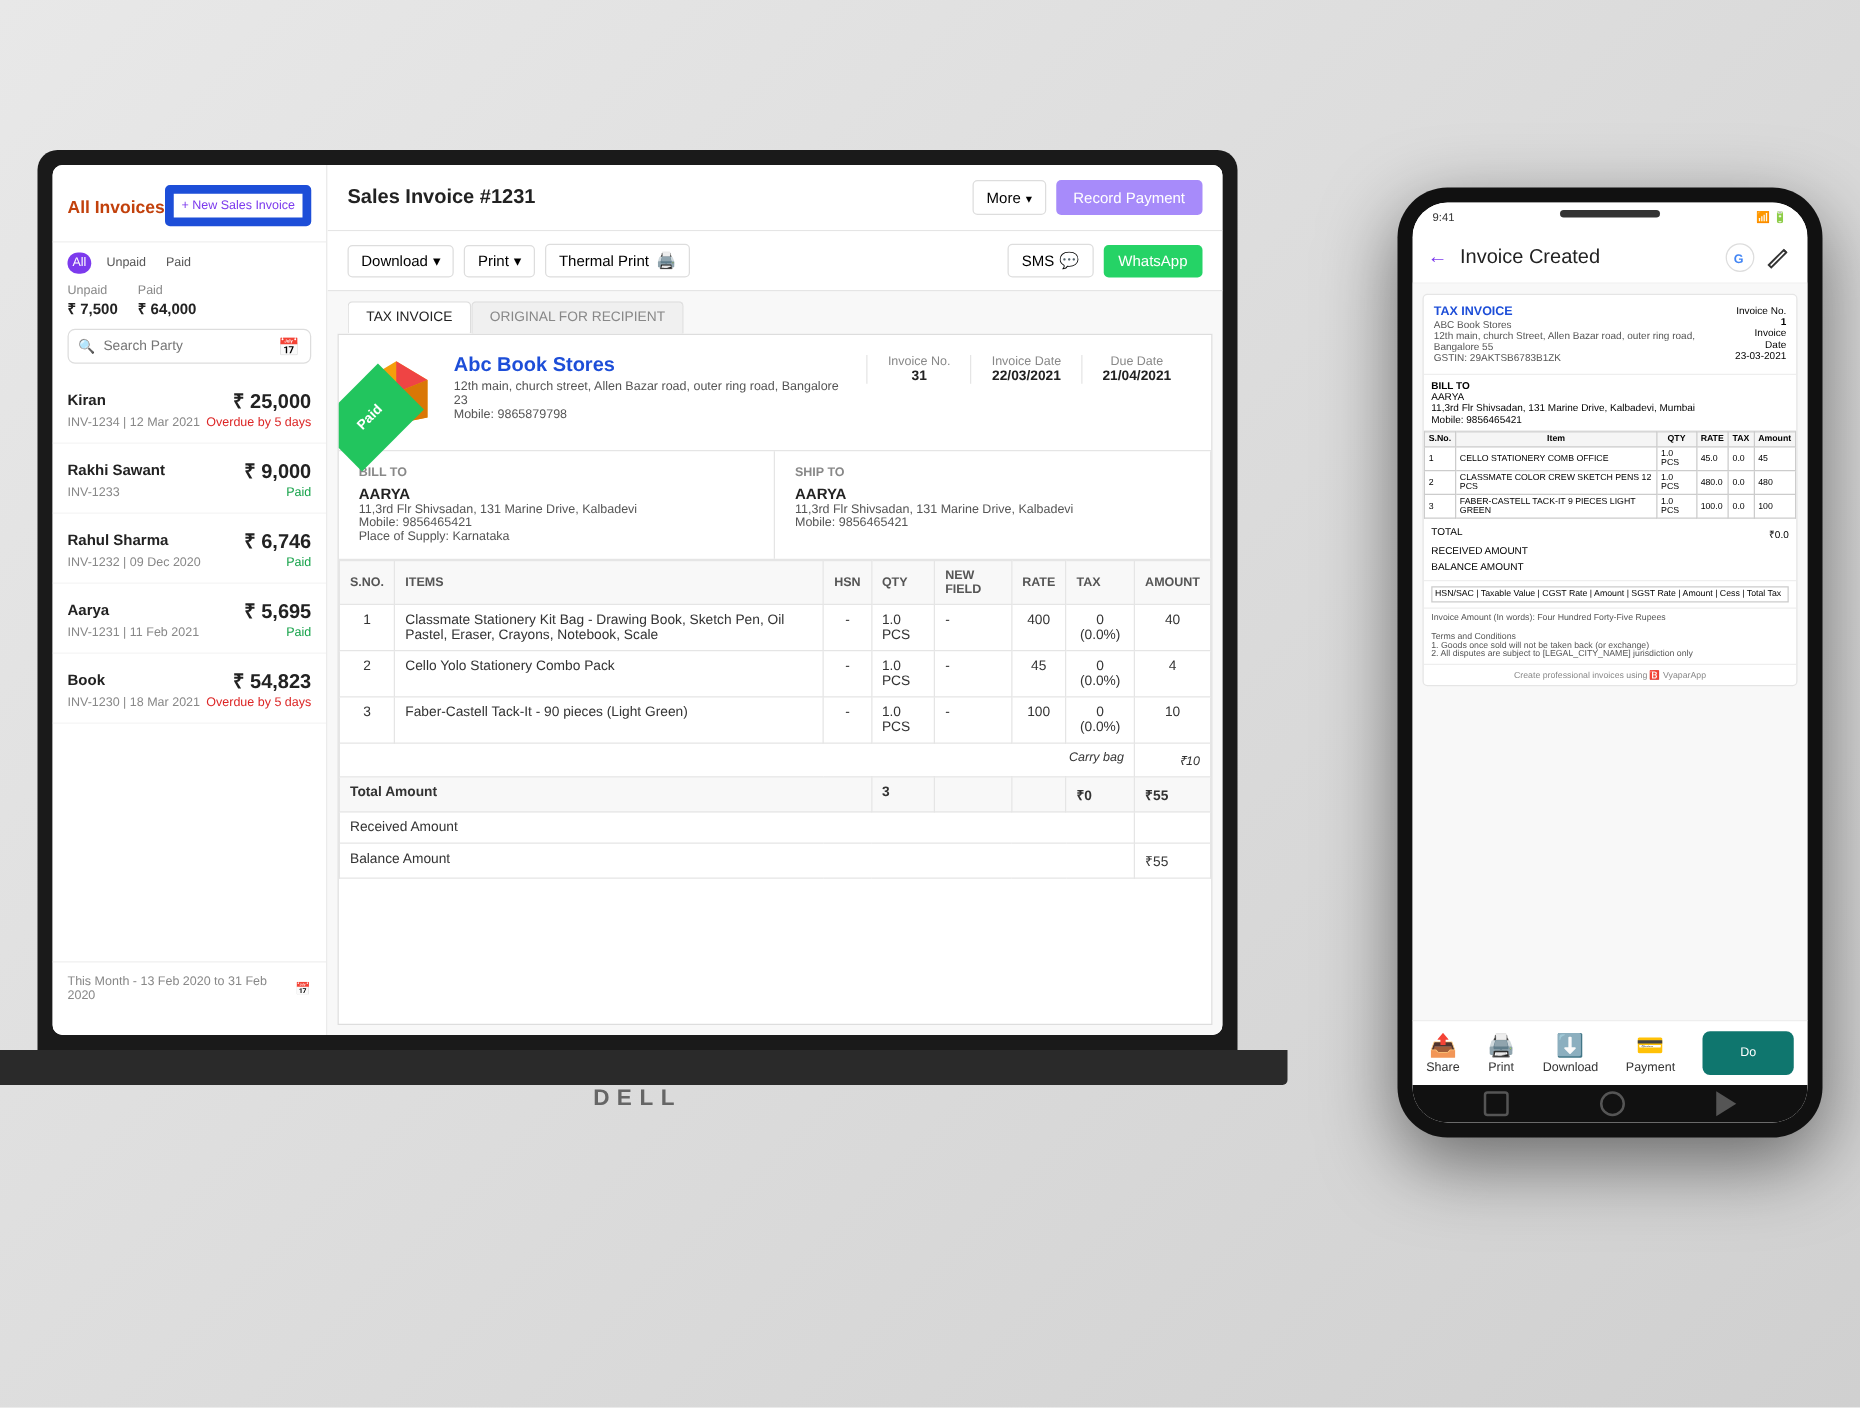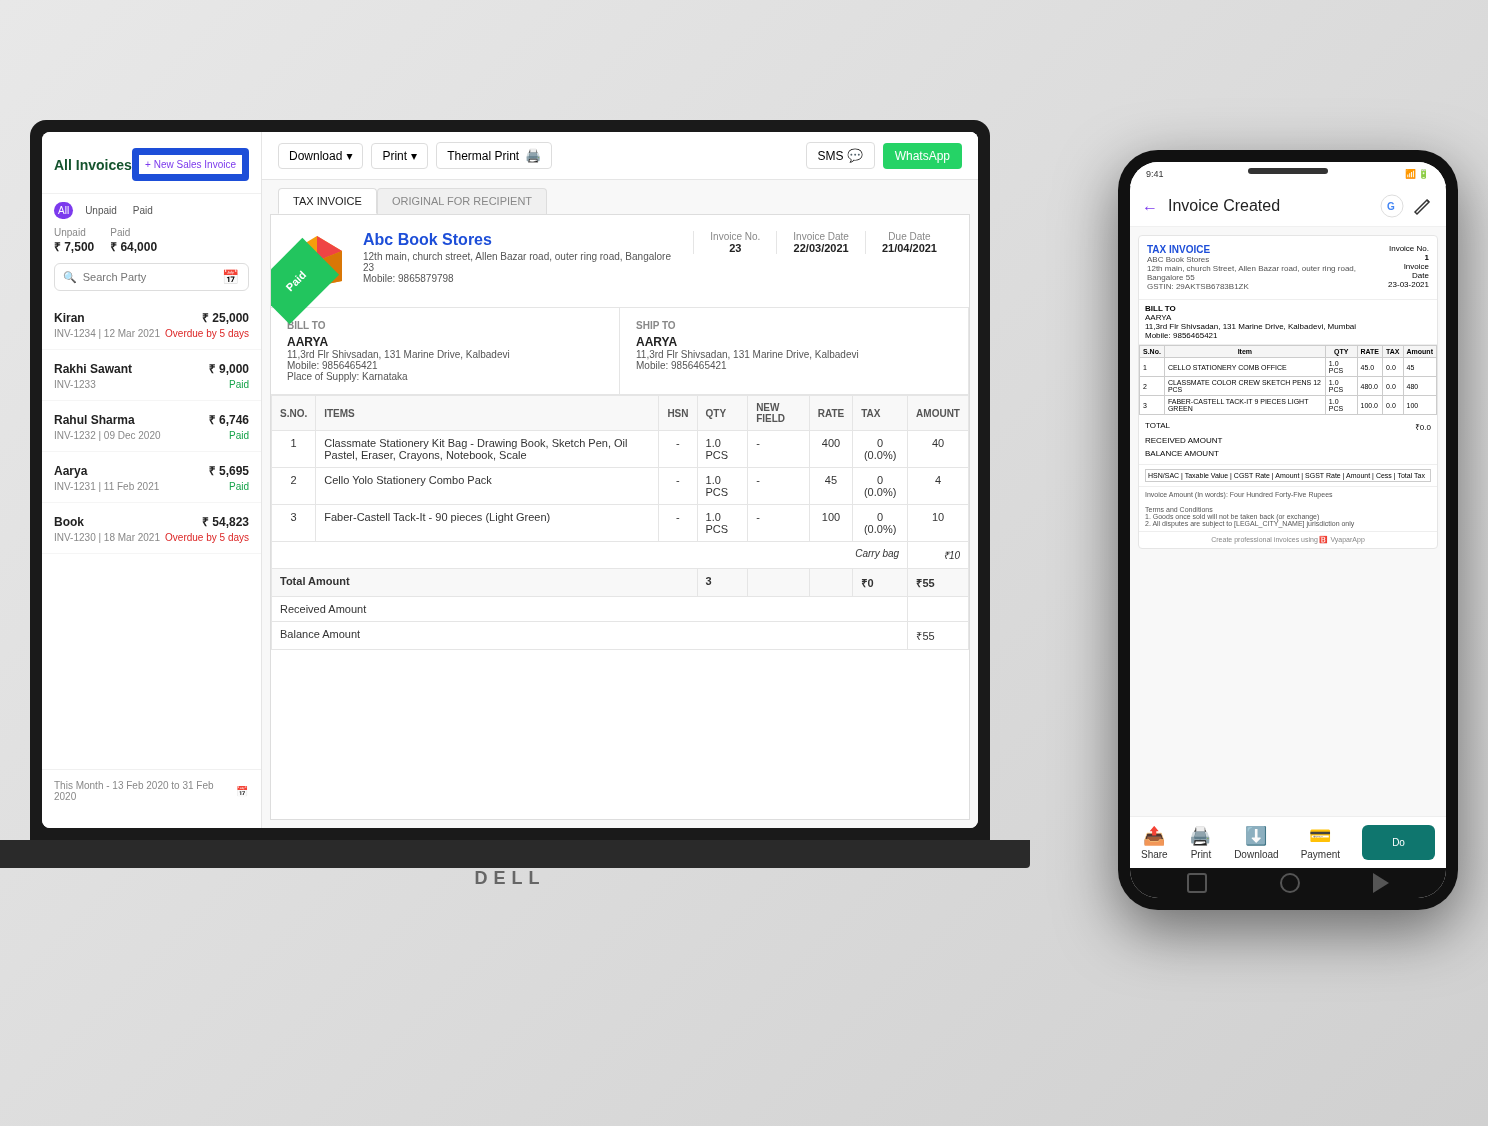--- a/index.html
+++ b/index.html
@@ -86,21 +86,21 @@
       display: flex;
       align-items: center;
       justify-content: space-between;
       padding: 0 12px 12px;
       border-bottom: 1px solid #f0f0f0;
     }
 
     .sidebar-title {
       font-size: 14px;
       font-weight: 700;
-      color: #14532d;
+      color: #c2410c;
     }
 
     .new-invoice-btn {
       background: none;
       border: 7px solid #1d4ed8;
       color: #7c3aed;
       font-size: 10px;
       padding: 4px 6px;
       border-radius: 4px;
       cursor: pointer;
@@ -188,21 +188,21 @@
       align-items: center;
     }
 
     .invoice-name {
       font-size: 12px;
       font-weight: 600;
       color: #222;
     }
 
     .invoice-amount {
-      font-size: 12px;
+      font-size: 16px;
       font-weight: 600;
       color: #222;
     }
 
     .invoice-item-bottom {
       display: flex;
       justify-content: space-between;
       margin-top: 2px;
     }
 
@@ -858,20 +858,30 @@
           </div>
 
         <div class="sidebar-footer">
           <span>This Month - 13 Feb 2020 to 31 Feb 2020</span>
           <span>📅</span>
         </div>
       </div>
 
       <div class="main-content">
 
+        <div class="invoice-header">
+          <span class="invoice-title">Sales Invoice #1231</span>
+          <div class="header-actions">
+            <button class="more-btn">
+              <span>More</span>
+              <span class="chevron-icon"></span>
+            </button>
+            <button class="record-payment-btn">Record Payment</button>
+          </div>
+        </div>
 
         <div class="toolbar">
           <button class="dropdown-btn">
             <span>Download</span>
             <span>▾</span>
           </button>
           <button class="dropdown-btn">
             <span>Print</span>
             <span>▾</span>
           </button>
@@ -905,21 +915,21 @@
               </svg>
             </div>
             <div class="company-info">
               <div class="company-name">Abc Book Stores</div>
               <div class="company-addr">12th main, church street, Allen Bazar road, outer ring road, Bangalore 23</div>
               <div class="company-mobile">Mobile: 9865879798</div>
             </div>
             <div class="invoice-meta">
               <div class="meta-block">
                 <div class="meta-label">Invoice No.</div>
-                <div class="meta-value">23</div>
+                <div class="meta-value">31</div>
               </div>
               <div class="meta-block">
                 <div class="meta-label">Invoice Date</div>
                 <div class="meta-value">22/03/2021</div>
               </div>
               <div class="meta-block">
                 <div class="meta-label">Due Date</div>
                 <div class="meta-value">21/04/2021</div>
               </div>
             </div>

